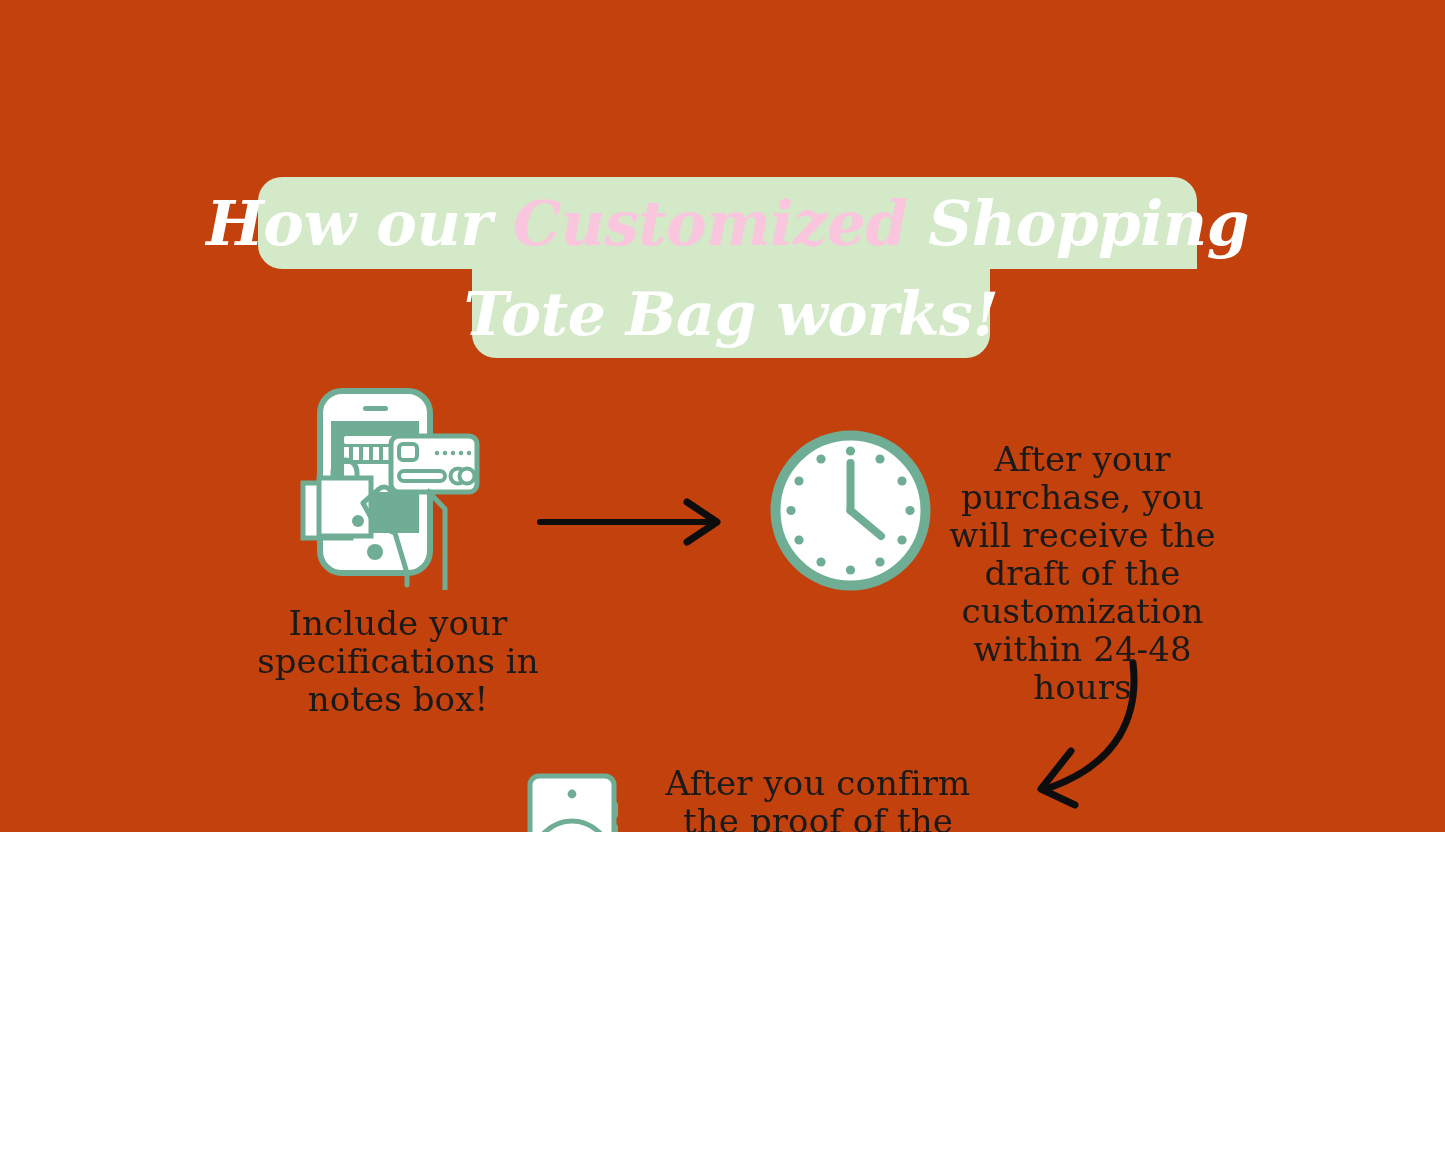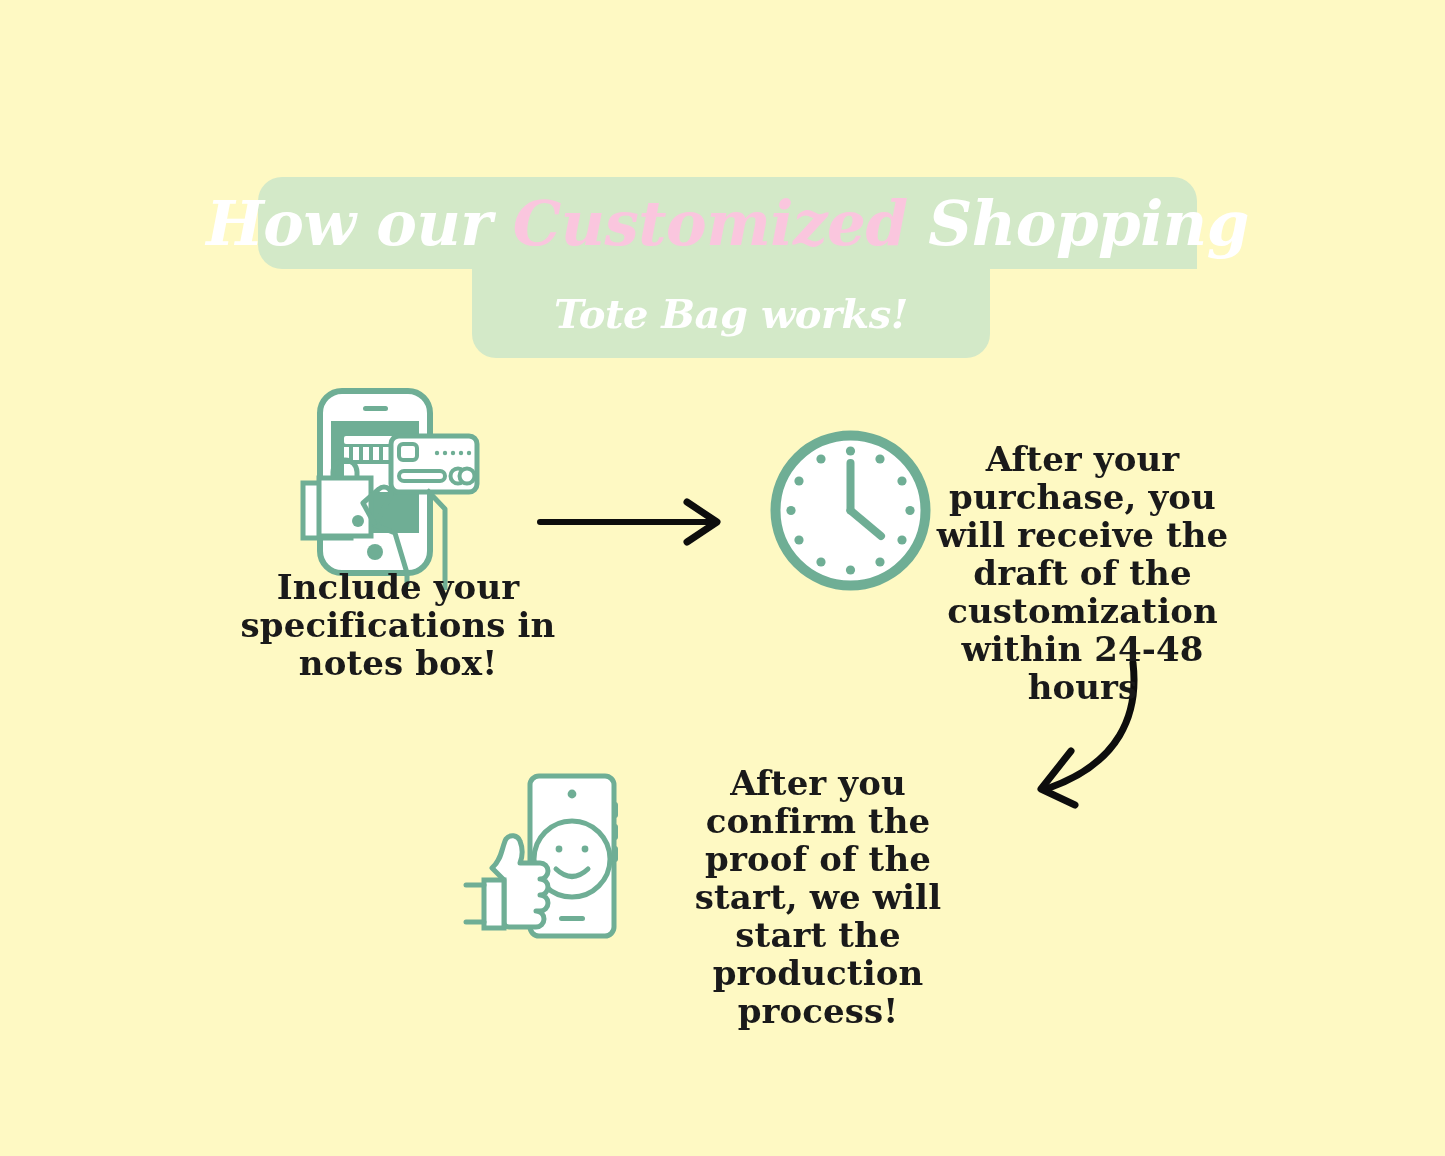--- a/index.html
+++ b/index.html
@@ -6,22 +6,22 @@
     margin: 0;
     padding: 0;
     background: #ffffff;
   }
   body {
     font-family: "Liberation Serif", serif;
   }
   #canvas {
     position: relative;
     width: 1445px;
-    height: 1156px;
-    background: #fef9c3;
+    height: 832px;
+    background: #c2410c;
     overflow: hidden;
   }
 
   
   #title-block {
     position: absolute;
     left: 0;
     top: 0;
     width: 1445px;
     height: 360px;
@@ -50,35 +50,35 @@
   }
   .title-text {
     font-family: "DejaVu Serif", "Liberation Serif", serif;
     font-weight: bold;
     font-style: italic;
     font-size: 61px;
     letter-spacing: -0.5px;
     color: #ffffff;
     line-height: 1;
   }
-  #title-line-2 .title-text { font-size: 40px; }
+  #title-line-2 .title-text { font-size: 60px; }
   .title-accent { color: #fac6de; }
 
   
   .caption {
     position: absolute;
     font-family: "DejaVu Serif", "Liberation Serif", serif;
-    font-weight: 700;
+    font-weight: 400;
     color: #1a1a1a;
     text-align: center;
     line-height: 1.12;
     font-size: 34px;
     letter-spacing: 0.1px;
   }
-  #caption-1 { left: 228px; top: 568px; width: 340px; }
+  #caption-1 { left: 228px; top: 604px; width: 340px; }
   #caption-2 { left: 930px; top: 440px; width: 305px; }
   #caption-3 { left: 662px; top: 764px; width: 312px; }
 
   
   .icon-wrap { position: absolute; }
   #icon-phone-payment { left: 295px; top: 385px; width: 190px; height: 205px; }
   #icon-clock        { left: 768px; top: 428px; width: 165px; height: 165px; }
   #icon-thumbs-phone { left: 462px; top: 768px; width: 190px; height: 175px; }
 
   

